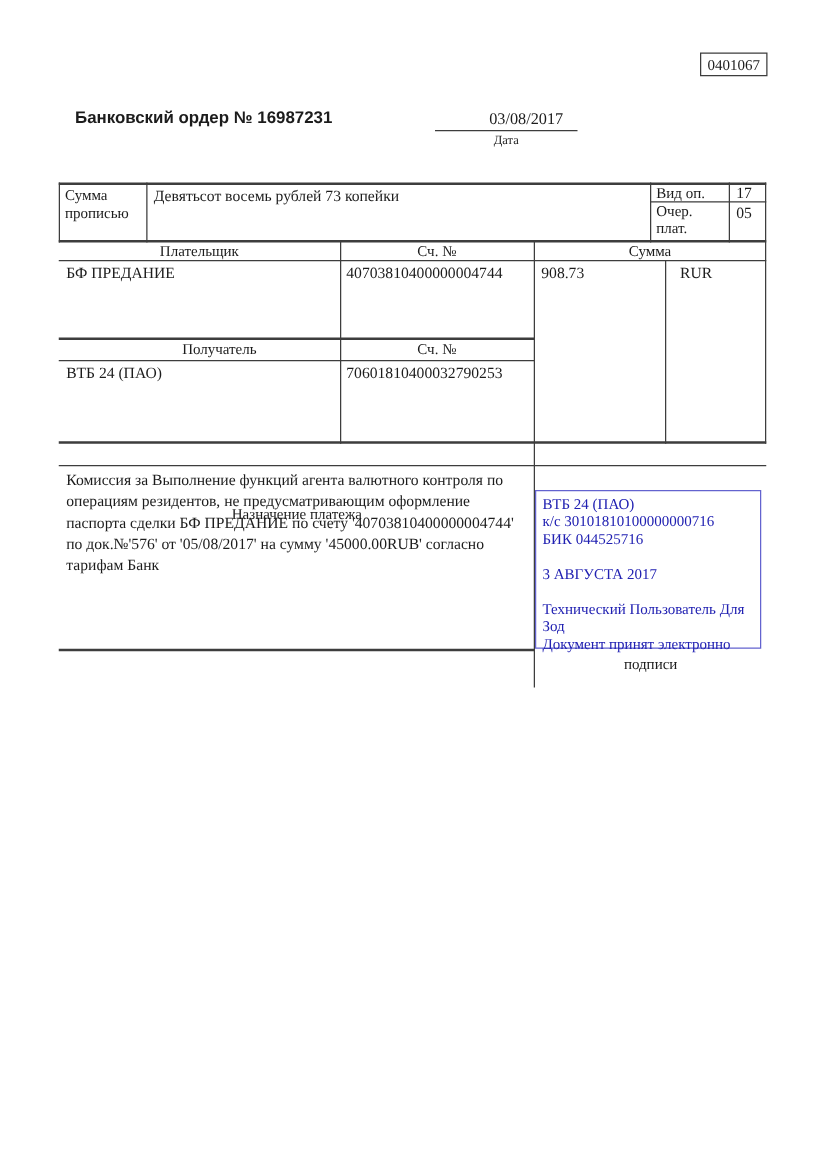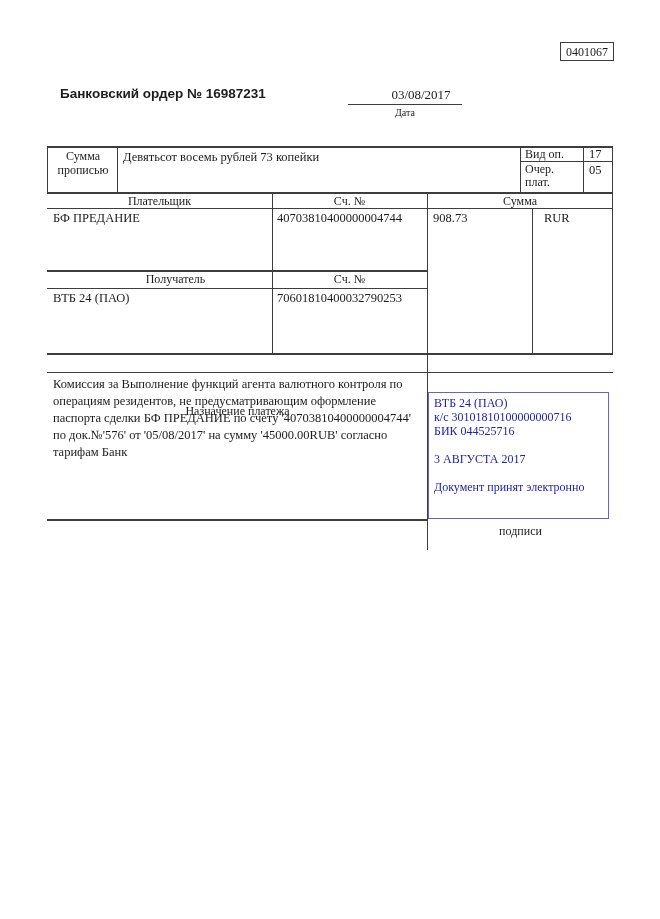--- a/index.html
+++ b/index.html
@@ -48,21 +48,21 @@
 
     <div class="ln" style="left:0;top:0;width:1px;height:48px;"></div>
     <div class="ln" style="left:70px;top:0;width:1px;height:48px;"></div>
     <div class="ln" style="left:473px;top:0;width:1px;height:48px;"></div>
     <div class="ln" style="left:536px;top:0;width:1px;height:48px;"></div>
     <div class="ln" style="left:565px;top:0;width:1px;height:209px;"></div>
     <div class="ln" style="left:225px;top:46px;width:1px;height:163px;"></div>
     <div class="ln" style="left:380px;top:46px;width:1px;height:358px;"></div>
     <div class="ln" style="left:485px;top:62px;width:1px;height:147px;"></div>
 
-    <div class="t cellhead wrap" style="left:5px;top:3px;width:62px;line-height:14px;text-align:center;">Сумма прописью</div>
+    <div class="t cellhead wrap" style="left:5px;top:3px;width:62px;line-height:14px;">Сумма прописью</div>
     <div class="t" style="left:76px;top:4px;">Девятьсот восемь рублей 73 копейки</div>
     <div class="t cellhead" style="left:478px;top:1px;">Вид оп.</div>
     <div class="t" style="left:542px;top:1px;">17</div>
     <div class="t cellhead wrap" style="left:478px;top:17px;width:50px;line-height:13px;">Очер. плат.</div>
     <div class="t" style="left:542px;top:17px;">05</div>
 
     <div class="t ctr cellhead" style="left:0;top:48px;width:225px;">Плательщик</div>
     <div class="t ctr cellhead" style="left:225px;top:48px;width:155px;">Сч. №</div>
     <div class="t ctr cellhead" style="left:380px;top:48px;width:186px;">Сумма</div>
 
@@ -81,19 +81,20 @@
     <div class="purpose" style="left:6px;top:230px;width:372px;">Комиссия за Выполнение функций агента валютного контроля по операциям резидентов, не предусматривающим оформление паспорта сделки БФ ПРЕДАНИЕ по счету '40703810400000004744' по док.№'576' от '05/08/2017' на сумму '45000.00RUB' согласно тарифам Банк</div>
 
 
     <div class="stamp" style="left:381px;top:246px;width:169px;height:119px;">
       <div>ВТБ 24 (ПАО)</div>
       <div>к/с 30101810100000000716</div>
       <div>БИК 044525716</div>
       <div class="gap"></div>
       <div>3 АВГУСТА 2017</div>
       <div class="gap"></div>
+      <div>Технический Пользователь Для Зод</div>
       <div>Документ принят электронно</div>
     </div>
 
     <div class="t ctr cellhead" style="left:381px;top:378px;width:185px;">подписи</div>
   </div>
 
 </div>
 
 </body></html>

